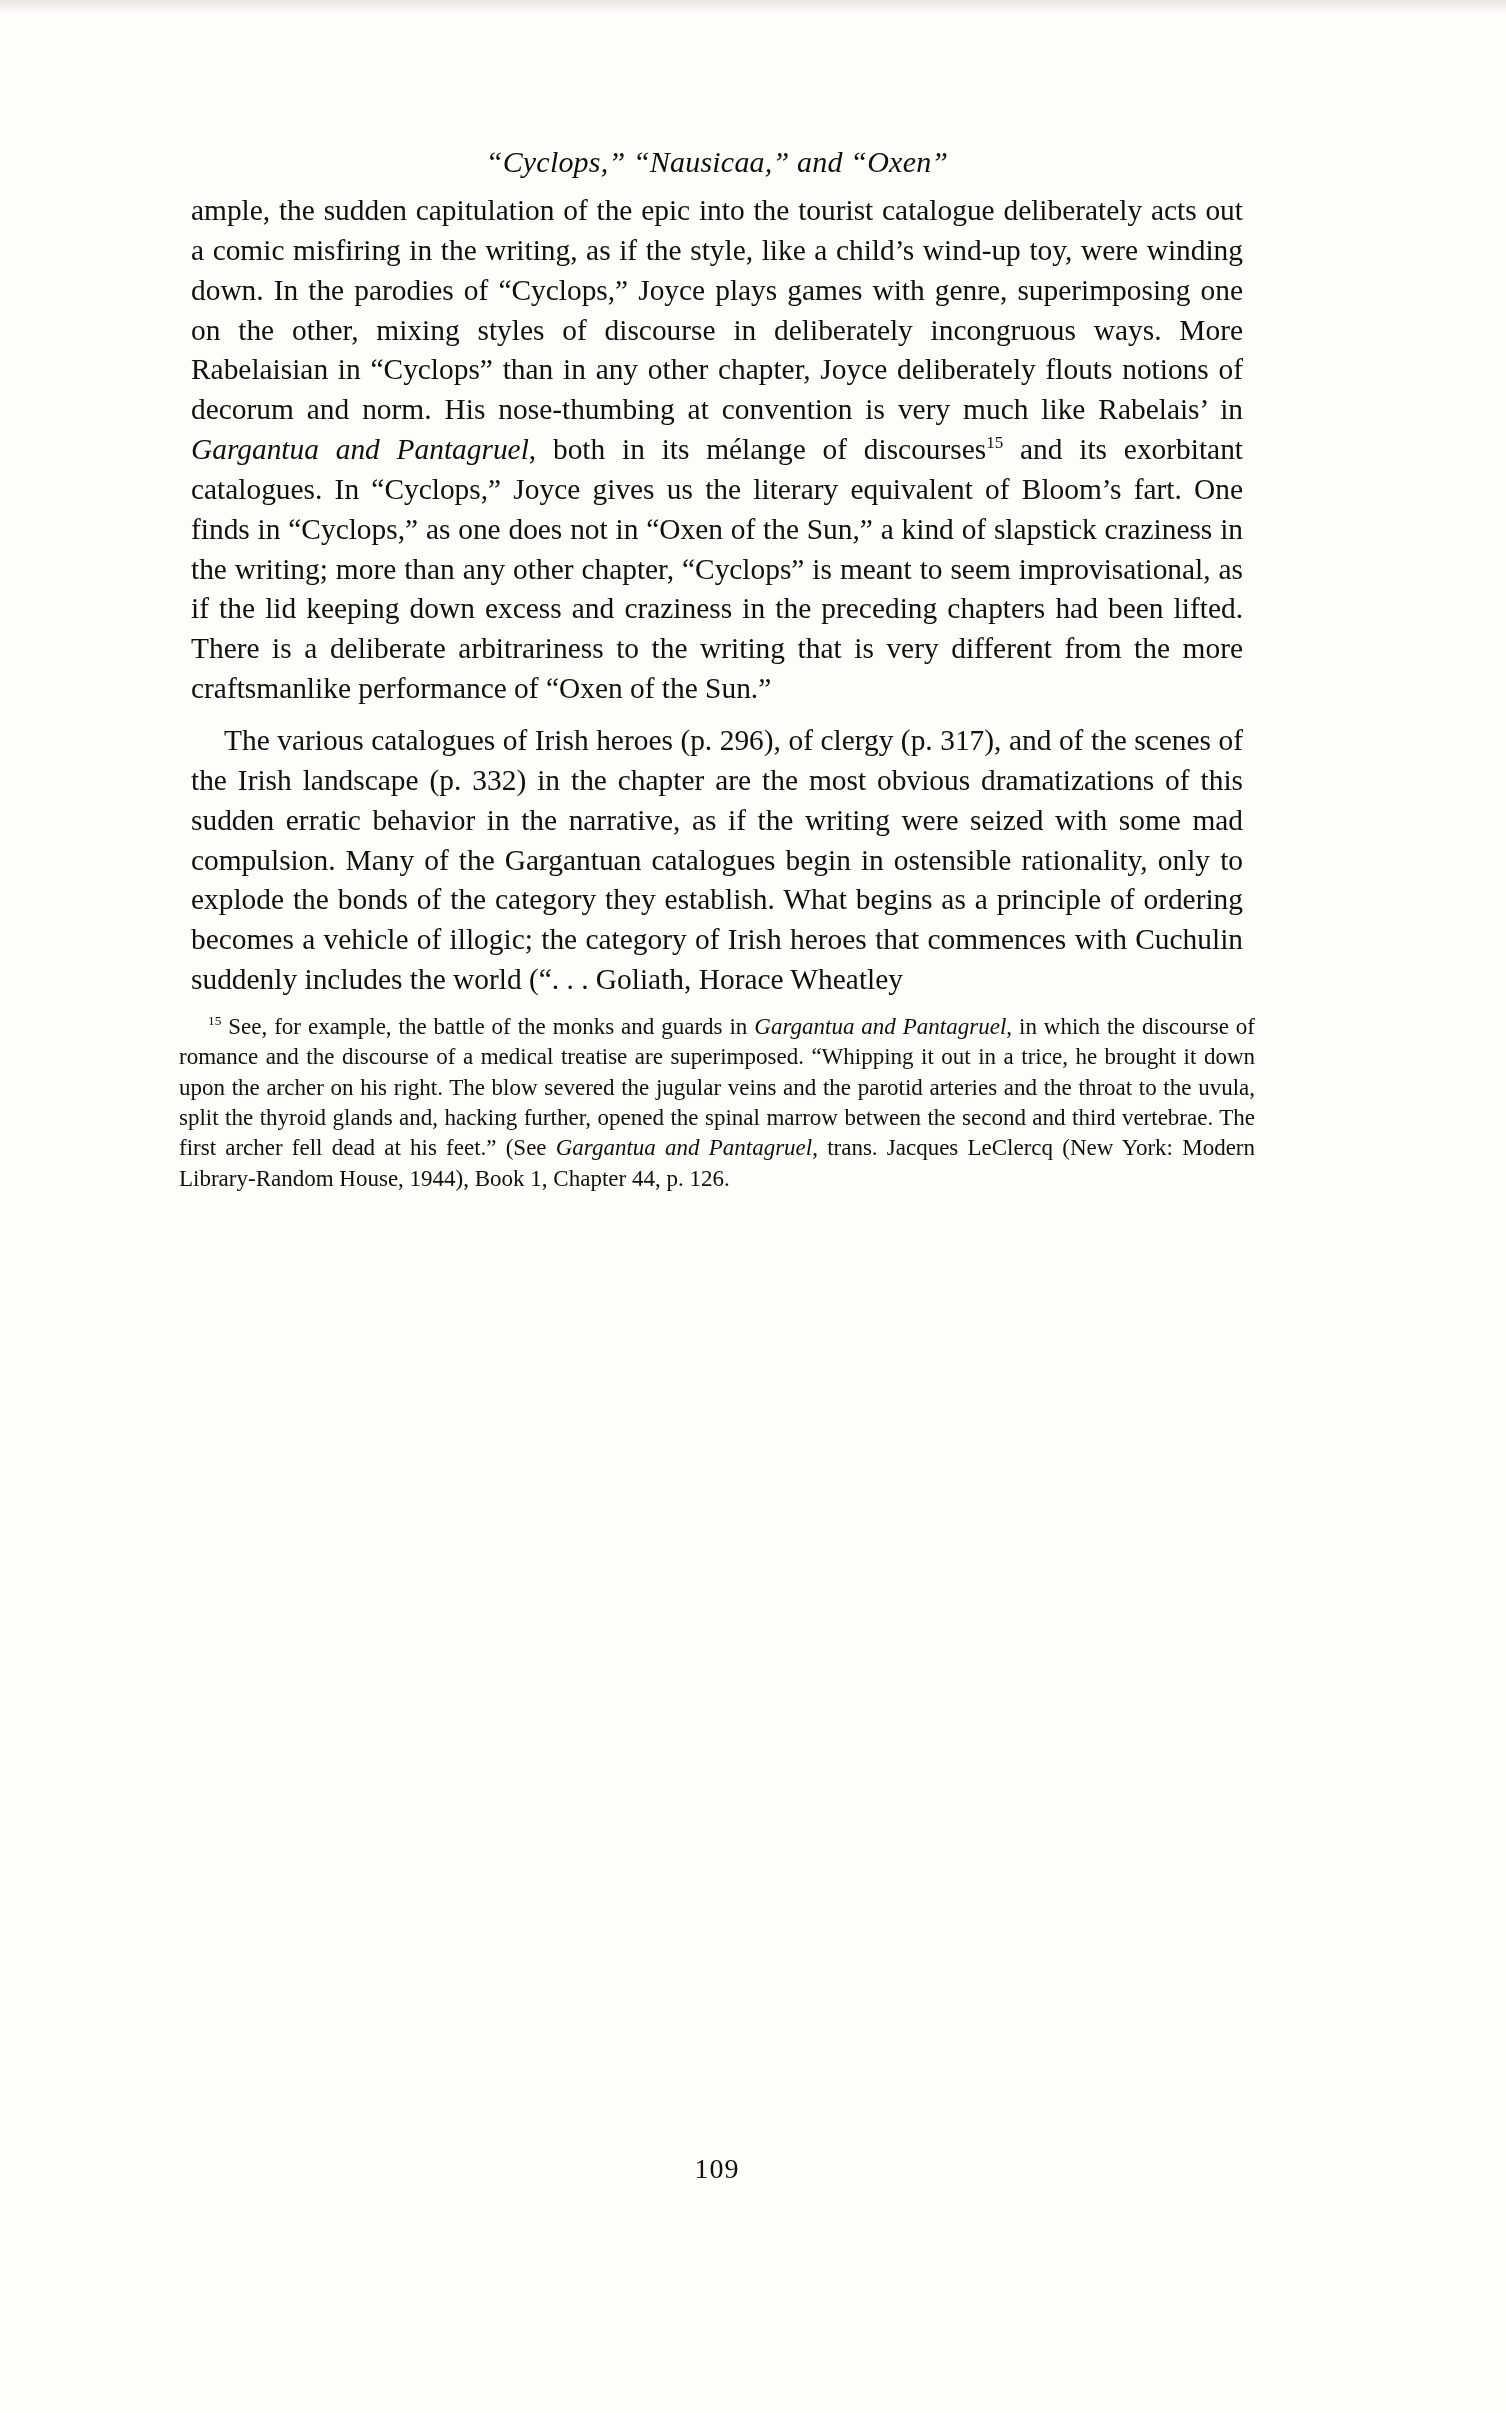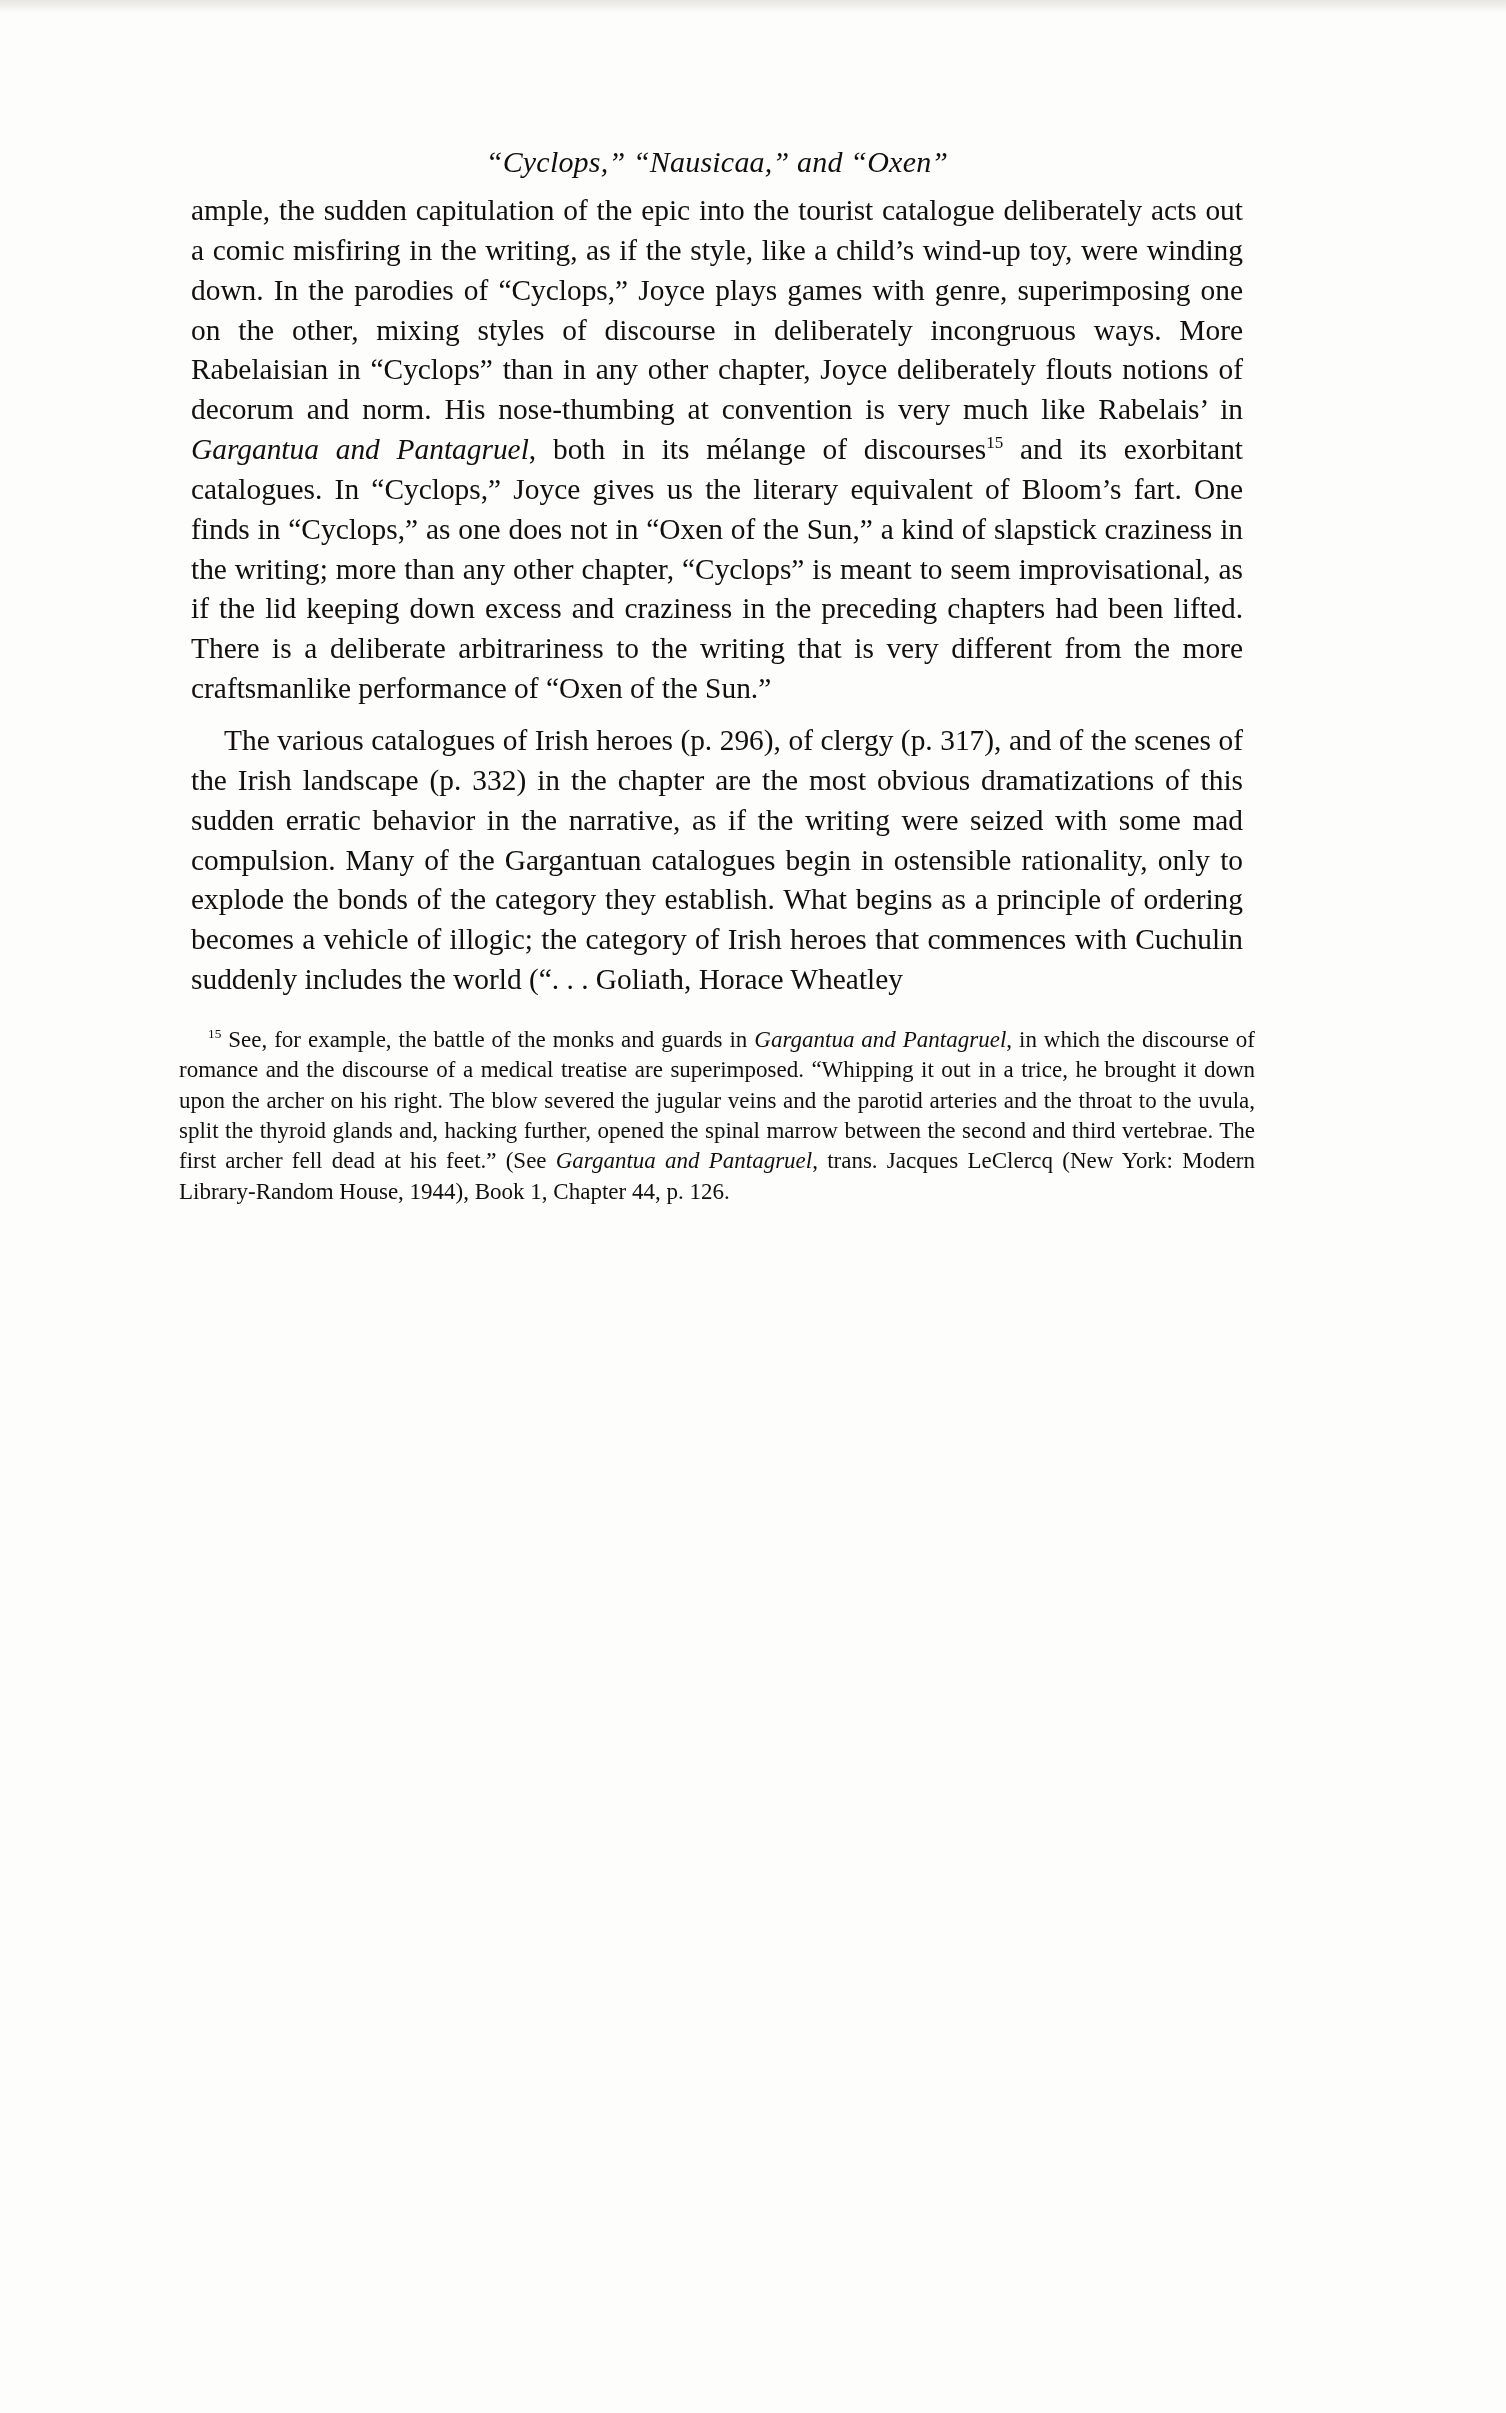--- a/index.html
+++ b/index.html
@@ -72,21 +72,21 @@
   sup {
     font-size: 0.58em;
     vertical-align: super;
     line-height: 0;
   }
 
   .footnote {
     font-size: 23px;
     line-height: 1.32;
     text-align: justify;
-    margin-top: 25px;
+    margin-top: 12px;
   }
   .footnote p {
     margin: 0;
     text-indent: 29px;
   }
   .footnote i { font-style: italic; }
 
   .folio {
     position: absolute;
     left: 0;
@@ -109,15 +109,16 @@
     <div class="body-text">
       <p><span>ample, the sudden capitulation of the epic into the tourist catalogue deliberately acts out a comic misfiring in the writing, as if the style, like a child’s wind-up toy, were winding down. In the parodies of “Cyclops,” Joyce plays games with genre, superimposing one on the other, mixing styles of discourse in deliberately incongruous ways. More Rabelaisian in “Cyclops” than in any other chapter, Joyce deliberately flouts notions of decorum and norm. His nose-thumbing at convention is very much like Rabelais’ in </span><i>Gargantua and Pantagruel</i><span>, both in its mélange of discourses</span><sup>15</sup><span> and its exorbitant catalogues. In “Cyclops,” Joyce gives us the literary equivalent of Bloom’s fart. One finds in “Cyclops,” as one does not in “Oxen of the Sun,” a kind of slapstick craziness in the writing; more than any other chapter, “Cyclops” is meant to seem improvisational, as if the lid keeping down excess and craziness in the preceding chapters had been lifted. There is a deliberate arbitrariness to the writing that is very different from the more craftsmanlike performance of “Oxen of the Sun.”</span></p>
 
       <p class="indent">The various catalogues of Irish heroes (p. 296), of clergy (p. 317), and of the scenes of the Irish landscape (p. 332) in the chapter are the most obvious dramatizations of this sudden erratic behavior in the narrative, as if the writing were seized with some mad compulsion. Many of the Gargantuan catalogues begin in ostensible rationality, only to explode the bonds of the category they establish. What begins as a principle of ordering becomes a vehicle of illogic; the category of Irish heroes that commences with Cuchulin suddenly includes the world (“. . . Goliath, Horace Wheatley</p>
     </div>
 
     <div class="footnote">
       <p><sup>15</sup><span> See, for example, the battle of the monks and guards in </span><i>Gargantua and Pantagruel</i><span>, in which the discourse of romance and the discourse of a medical treatise are superimposed. “Whipping it out in a trice, he brought it down upon the archer on his right. The blow severed the jugular veins and the parotid arteries and the throat to the uvula, split the thyroid glands and, hacking further, opened the spinal marrow between the second and third vertebrae. The first archer fell dead at his feet.” (See </span><i>Gargantua and Pantagruel</i><span>, trans. Jacques LeClercq (New York: Modern Library-Random House, 1944), Book 1, Chapter 44, p. 126.</span></p>
     </div>
 
+    <div class="folio">109</div>
   </div>
 </div>
 
 
 </body></html>

